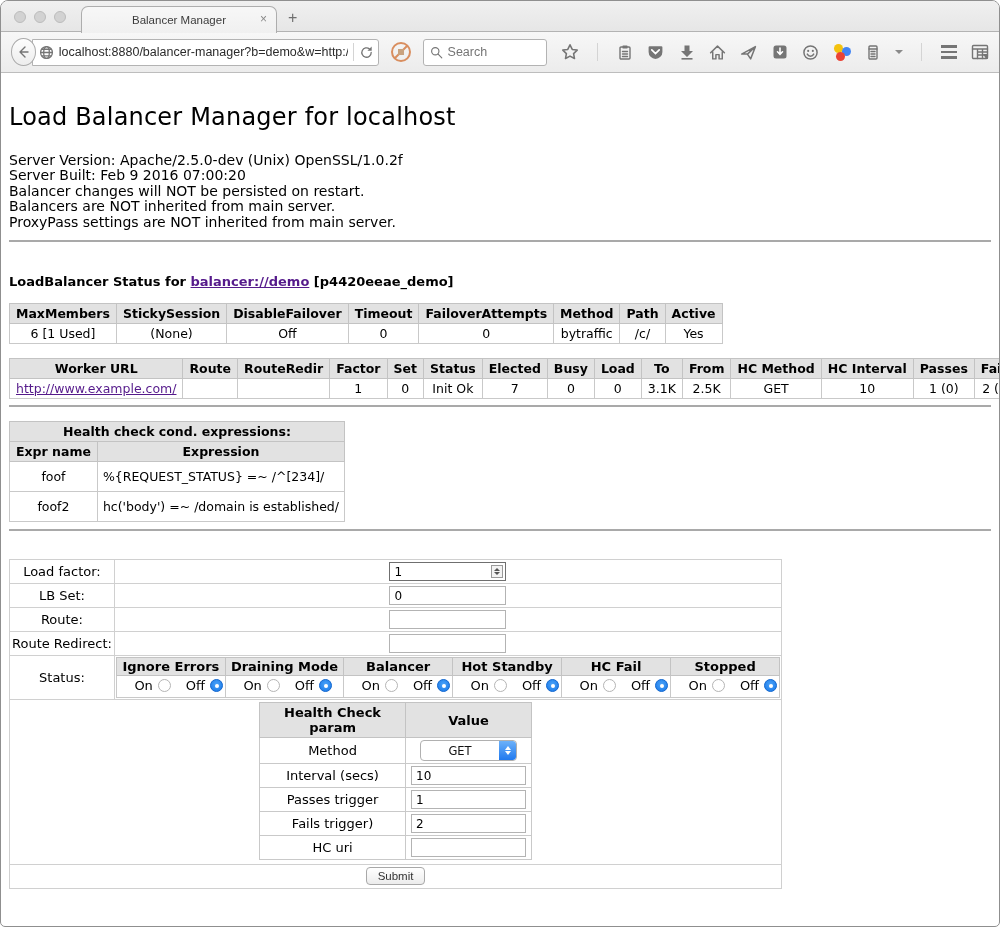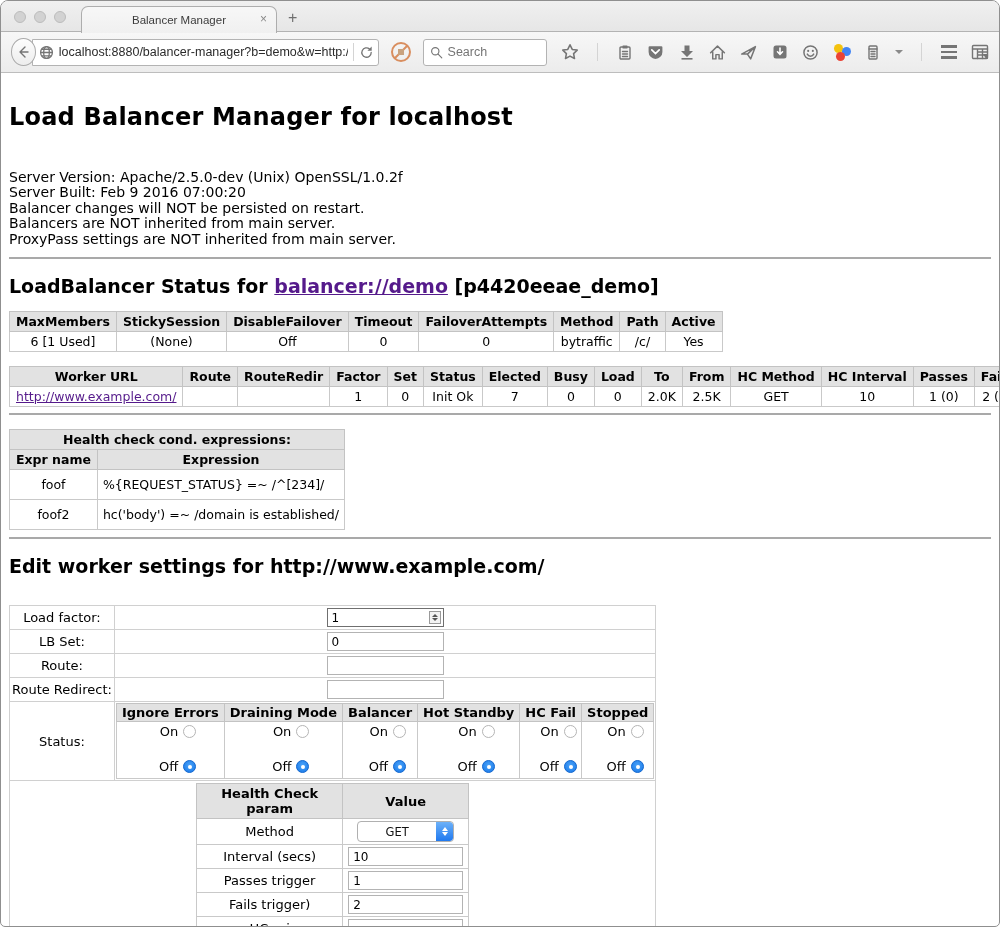--- a/index.html
+++ b/index.html
@@ -57,25 +57,25 @@
   .caret-down { width:0; height:0; border-left:4px solid transparent; border-right:4px solid transparent; border-top:4px solid #8a8a8a; }
   .hamburger { display:flex; flex-direction:column; gap:3px; }
   .hamburger i { width:16px; height:2.5px; background:#757575; display:block; }
   .dots { position:relative; width:18px; height:18px; }
   .dots i { position:absolute; width:9px; height:9px; border-radius:50%; display:block; }
   .dots .d1 { background:#f4c20d; left:1px; top:1px; }
   .dots .d2 { background:#4285f4; right:0px; top:4px; }
   .dots .d3 { background:#ea4335; left:3px; bottom:0px; }
   
   .content { padding:10px 8px 0 8px; font-size:13px; color:#000; height:854px; overflow:hidden; }
-  .content h1 { font-size:24px; font-weight:bold; margin:20px 0 39px 0; letter-spacing:0.2px; }
+  .content h1 { font-size:24px; font-weight:normal; margin:20px 0 22px 0; letter-spacing:0.2px; }
   .info-lines div { line-height:15.4px; font-size:14px; }
   hr.rule { border:none; height:2px; background:#a9a9a9; margin:0; }
   .hr1 { margin-top:10px !important; }
-  .content h3 { font-size:19px; font-weight:bold; margin:16px 0 0 0; }
+  .content h3 { font-size:13px; font-weight:bold; margin:32px 0 0 0; }
   .content h3 a { color:#551a8b; }
   table.data { border-collapse:collapse; border:1px solid #8f8f8f; margin-top:14px; font-size:12.5px; }
   table.data th { background:#e2e2e2; font-weight:bold; border:1px solid #c3c3c3; padding:2px 6px; text-align:center; white-space:nowrap; }
   table.data td { border:1px solid #c9c9c9; padding:2px 6px; text-align:center; white-space:nowrap; background:#fff; }
   table.data a { color:#551a8b; }
   .tbl-balancer { width:614px; }
   .tbl-worker { width:984px; margin-top:16px; }
   .tbl-worker td.cell-url { text-align:left; }
   .hr2 { margin-top:6px !important; }
   .tbl-expr { margin-top:6px; }
@@ -97,21 +97,21 @@
     position:absolute; right:3px; top:3px; width:12px; height:13px;
     border:1px solid #9a9a9a; background:#f3f3f3; display:flex; flex-direction:column;
     align-items:center; justify-content:center; gap:1px;
   }
   .numstep i { display:block; width:0; height:0; border-left:3px solid transparent; border-right:3px solid transparent; }
   .numstep .up { border-bottom:3px solid #555; }
   .numstep .dn { border-top:3px solid #555; }
   .tbl-status { border-collapse:collapse; width:100%; border:1px solid #999; font-size:13px; }
   .tbl-status th { background:#e2e2e2; border:1px solid #c3c3c3; padding:1px 5px; white-space:nowrap; }
   .tbl-status td { border:1px solid #c9c9c9; padding:2px 2px 4px 2px; }
-  .radio-rows { display:flex; flex-direction:column; gap:20px; align-items:center; }
+  .radio-rows { display:flex; gap:0; align-items:center; }
   .radio-line { display:flex; align-items:center; gap:5px; justify-content:flex-end; width:52px; }
   .radio { width:13px; height:13px; border-radius:50%; background:#fff; border:1px solid #b5b5b5; display:inline-block; position:relative; }
   .radio.checked { background:radial-gradient(circle at 50% 40%, #4ba3f8, #1576e8); border:1px solid #1669cf; }
   .radio.checked::after { content:""; position:absolute; left:4px; top:4px; width:4px; height:4px; background:#fff; border-radius:50%; }
   .hc-cell { text-align:center; padding:2px 0 4px 0 !important; }
   .tbl-hc { border-collapse:collapse; border:1px solid #999; margin:0 auto; font-size:13px; }
   .tbl-hc th { background:#e2e2e2; border:1px solid #c3c3c3; padding:2px 21px; }
   .tbl-hc td { border:1px solid #c9c9c9; padding:2px 4px; }
   .tbl-hc td.hlabel { width:146px; text-align:center; white-space:nowrap; }
   .tbl-hc td.hvalue { width:126px; text-align:center; }
@@ -335,21 +335,21 @@
       <tr>
         <td class="cell-url"><a href="#">http://www.example.com/</a></td>
         <td></td>
         <td></td>
         <td>1</td>
         <td>0</td>
         <td>Init Ok</td>
         <td>7</td>
         <td>0</td>
         <td>0</td>
-        <td>2.0K</td>
+        <td>3.1K</td>
         <td>2.5K</td>
         <td>GET</td>
         <td>10</td>
         <td>1 (0)</td>
         <td>2 (0)</td>
 
       </tr>
     </tbody>
       </table>
 
@@ -370,21 +370,20 @@
       </tr>
       <tr>
         <td>foof2</td>
         <td class="expr-val">hc('body') =~ /domain is established/</td>
       </tr>
     </tbody>
       </table>
 
     <hr class="rule hr3">
 
-    <h3>Edit worker settings for http://www.example.com/</h3>
 
     <table class="tbl-form">
       <tbody>
       <tr>
         <td class="flabel">Load factor:</td>
         <td class="fvalue">
           <span class="numwrap">
             <input class="tin" type="text" value="1" style="">
             <span class="numstep">
                   <i class="up"></i>

